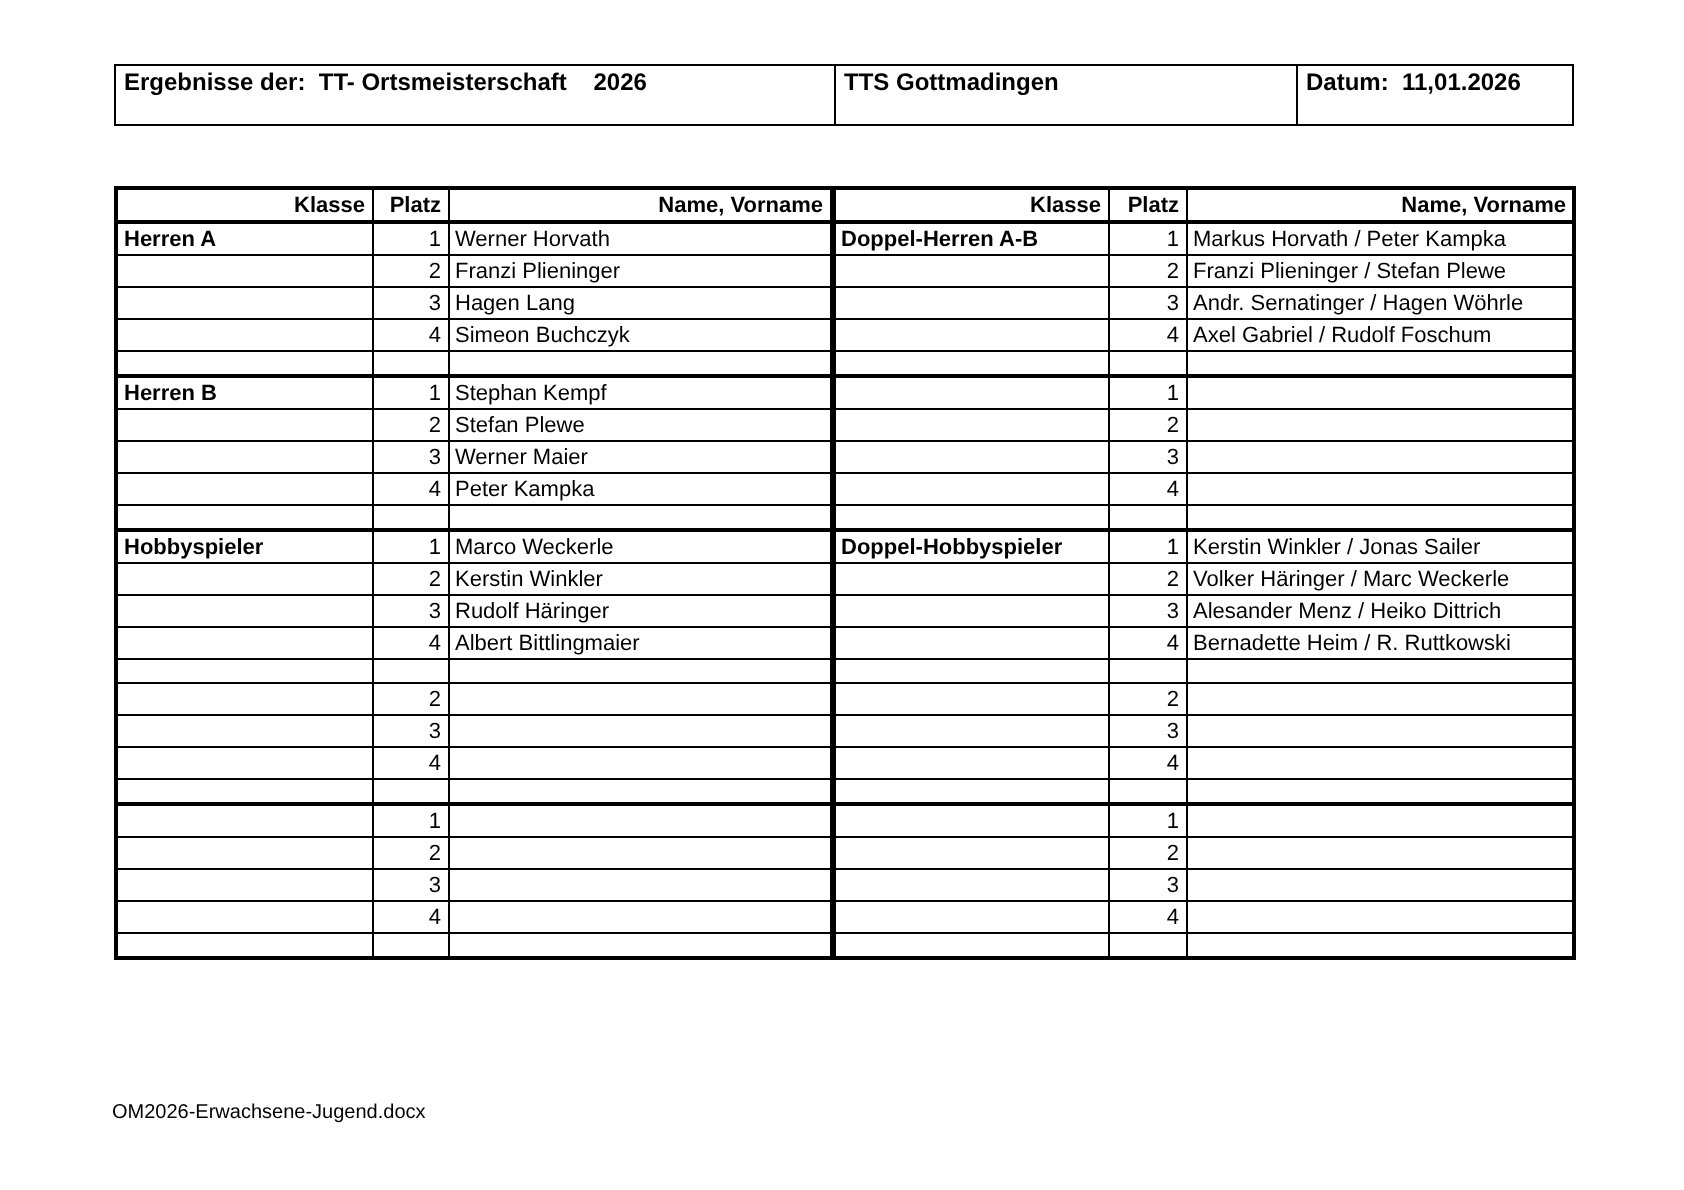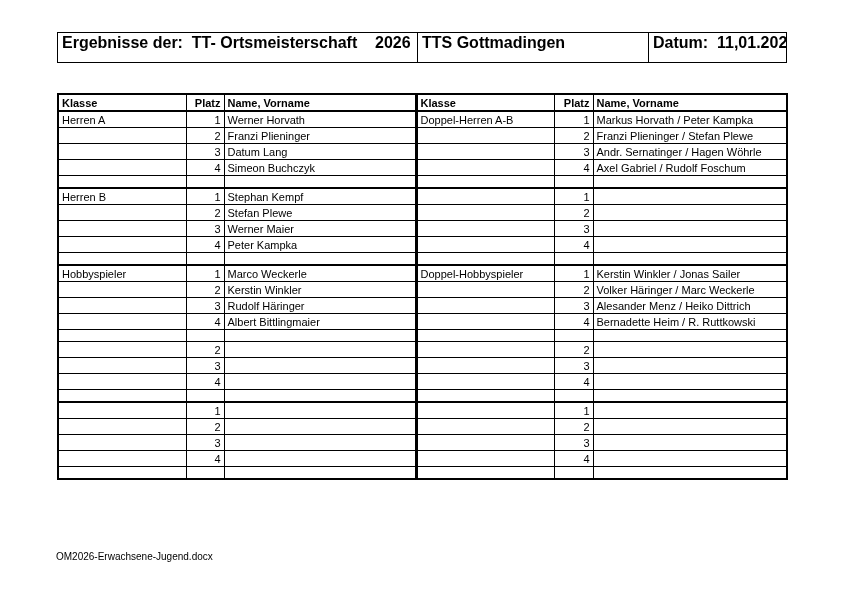--- a/index.html
+++ b/index.html
@@ -24,21 +24,21 @@
     top: 32px;
     width: 729px;
     border-collapse: collapse;
     table-layout: fixed;
   }
   table.top-header td {
     border: 1px solid #000;
     height: 27px;
     vertical-align: top;
     padding: 1px 4px;
-    font-size: 16px;
+    font-size: 12px;
     font-weight: bold;
     white-space: pre;
     overflow: hidden;
   }
 
   
   table.results {
     position: absolute;
     left: 57px;
     top: 93px;
@@ -51,31 +51,31 @@
   table.results th,
   table.results td {
     border: 1px solid #000;
     padding: 0 3px;
     height: 15px;
     vertical-align: middle;
     white-space: nowrap;
     overflow: hidden;
   }
   table.results thead th {
-    text-align: left;
+    text-align: right;
     font-weight: bold;
     border-bottom: 2px solid #000;
     height: 15px;
   }
   table.results td.c-platz,
   table.results th.c-platz {
     text-align: right;
   }
   table.results td.c-klasse {
-    font-weight: normal;
+    font-weight: bold;
   }
   table.results .divider {
     border-left: 3px solid #000;
   }
   table.results tr.section-start td {
     border-top: 2px solid #000;
   }
   table.results tr.spacer td {
     height: 11px;
   }
@@ -141,21 +141,21 @@
           <td class="c-klasse"></td>
           <td class="c-platz">2</td>
           <td class="c-name">Franzi Plieninger</td>
           <td class="c-klasse divider"></td>
           <td class="c-platz">2</td>
           <td class="c-name">Franzi Plieninger / Stefan Plewe</td>
         </tr>
         <tr>
           <td class="c-klasse"></td>
           <td class="c-platz">3</td>
-          <td class="c-name">Datum Lang</td>
+          <td class="c-name">Hagen Lang</td>
           <td class="c-klasse divider"></td>
           <td class="c-platz">3</td>
           <td class="c-name">Andr. Sernatinger / Hagen Wöhrle</td>
         </tr>
         <tr>
           <td class="c-klasse"></td>
           <td class="c-platz">4</td>
           <td class="c-name">Simeon Buchczyk</td>
           <td class="c-klasse divider"></td>
           <td class="c-platz">4</td>

